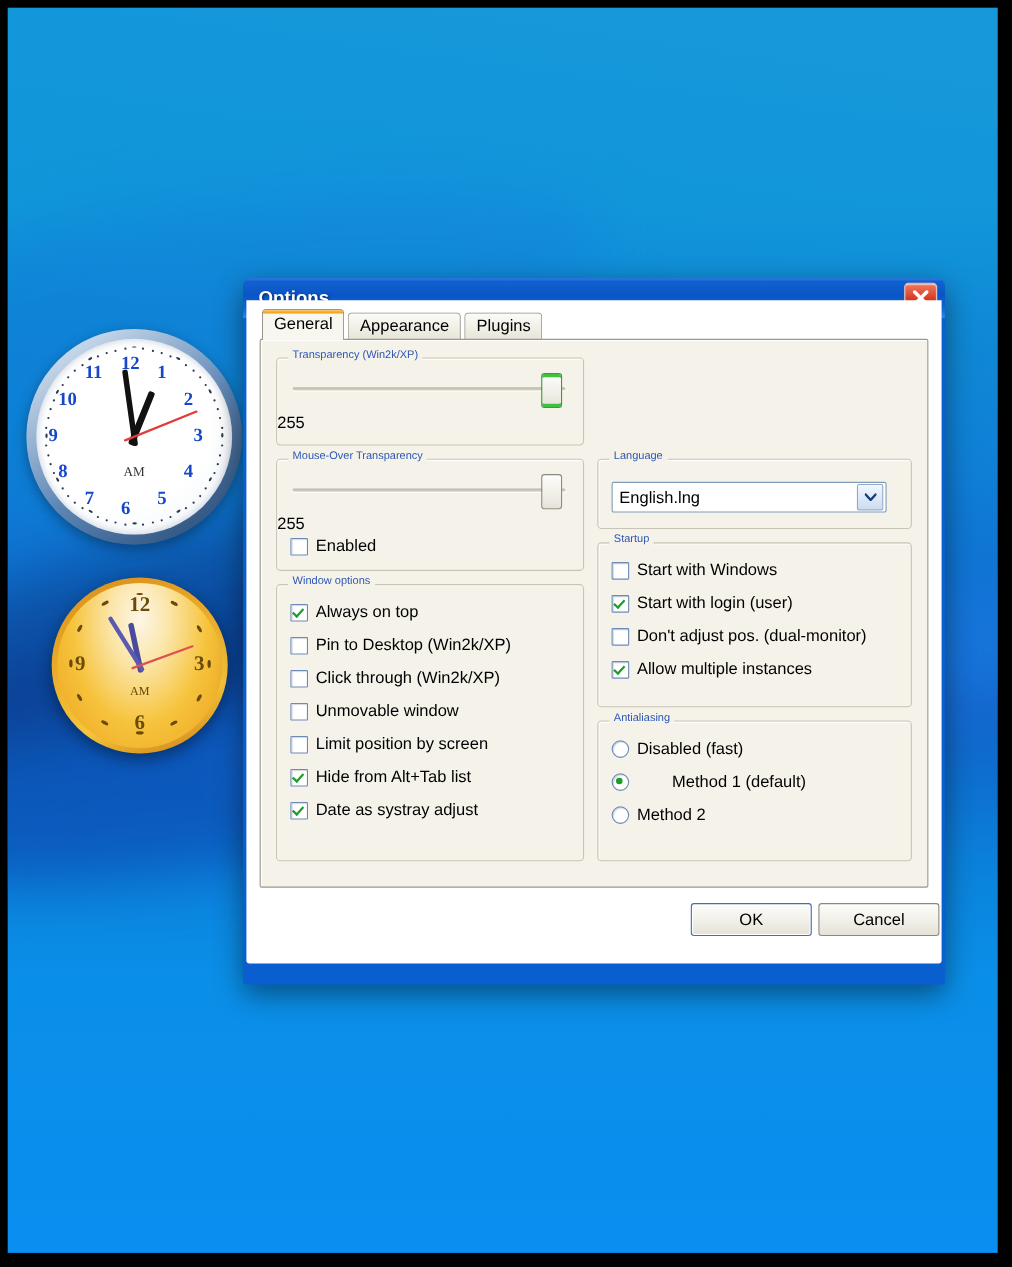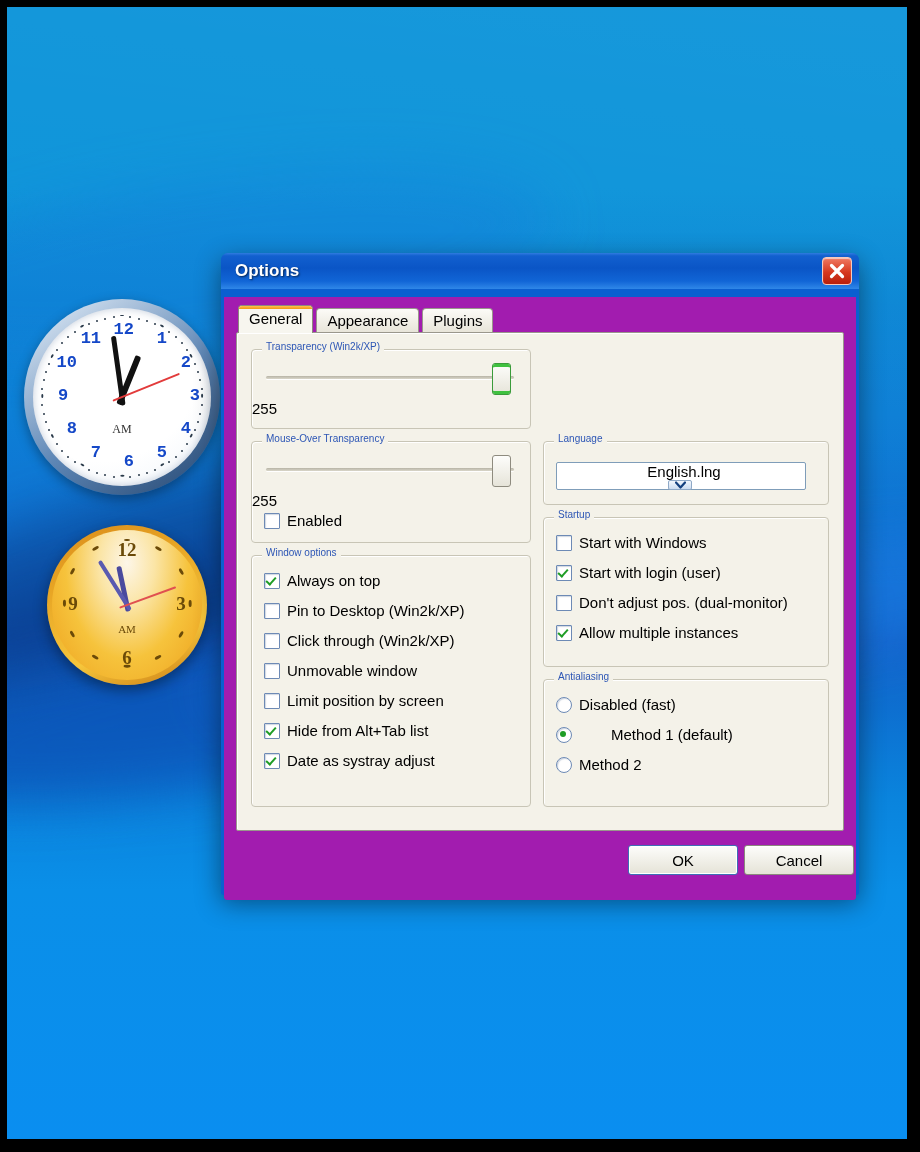--- a/index.html
+++ b/index.html
@@ -25,22 +25,22 @@
     background:linear-gradient(145deg,#e9f2fb,#5d86b5 55%,#24456f);
     box-shadow:0 4px 12px rgba(0,0,0,.35);
   }
   #clock1 .face{
     position:absolute;inset:9px;border-radius:50%;
     background:radial-gradient(circle at 38% 30%,#ffffff 60%,#eef3f9);
     box-shadow:inset 0 0 8px rgba(80,110,150,.35);
   }
   #clock1 .num{
     position:absolute;color:#1548c8;font-weight:bold;font-size:17px;
-    font-family:Liberation Mono, monospace;
-    width:24px;text-align:right;margin-left:-12px;margin-top:-11px;
+    font-family:Liberation Serif, serif;
+    width:24px;text-align:left;margin-left:-12px;margin-top:-11px;
   }
   #clock1 .ampm{
     position:absolute;left:50%;top:64%;transform:translateX(-50%);
     font-family:"Liberation Serif", serif;font-size:12px;color:#333;
   }
   .tickdot{position:absolute;background:#243;border-radius:50%;}
   
   #clock2{position:absolute;left:40px;top:518px;width:160px;height:160px;}
   #clock2 .rim{
     position:absolute;inset:0;border-radius:50%;
@@ -80,22 +80,22 @@
     font-family:"Liberation Sans", sans-serif;
   }
   #closebtn{
     position:absolute;right:7px;top:4px;width:28px;height:26px;border-radius:4px;
     background:linear-gradient(#f07a63,#d6381f 55%,#b81f0c);
     border:1px solid #f7c9bd;box-shadow:inset 0 1px 1px rgba(255,255,255,.6);
     cursor:pointer;
   }
   #closebtn svg{position:absolute;left:5px;top:4px;}
   #client{
-    position:absolute;left:3px;top:44px;width:632px;height:603px;
-    background:#a21caf;
+    position:absolute;left:3px;top:20px;width:632px;height:603px;
+    background:#ffffff;
     border-radius:0 0 3px 3px;
   }
   
   #tabstrip{position:absolute;left:14px;top:9px;height:27px;display:flex;align-items:flex-end;}
   .tab{
     height:24px;line-height:24px;padding:0 10px;font-size:15px;color:#000;
     background:linear-gradient(#fcfbf7,#e7e4d8);
     border:1px solid #9a978c;border-bottom:none;border-radius:4px 4px 0 0;
     margin-right:3px;cursor:pointer;position:relative;
   }
@@ -161,21 +161,21 @@
     box-shadow:inset 1px 1px 1px rgba(120,140,170,.35);
   }
   .rb.checked:after{
     content:"";position:absolute;left:3px;top:3px;width:6px;height:6px;border-radius:50%;
     background:#1f9d26;
   }
   .rl{white-space:nowrap;}
   
   #combo{
     position:absolute;height:26px;background:#fff;border:1px solid #7f9db9;
-    border-radius:2px;display:flex;align-items:center;cursor:pointer;flex-direction:column;
+    border-radius:2px;display:flex;align-items:center;cursor:pointer;
   }
   #combo .txt{font-size:15px;color:#000;margin-left:6px;flex:1;}
   #combo .arw{
     width:22px;height:22px;margin-right:2px;border-radius:2px;
     background:linear-gradient(#f2f7fd,#ccdcf0);border:1px solid #8fa9c7;
     display:flex;align-items:center;justify-content:center;
   }
   
   .btn{
     position:absolute;height:28px;border-radius:3px;font-size:15px;color:#000;

